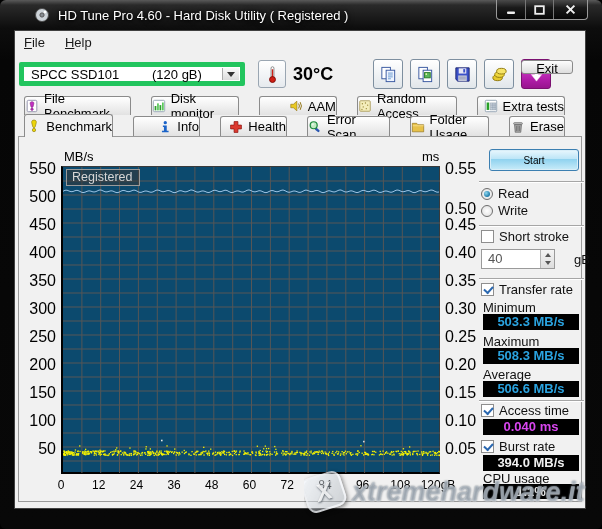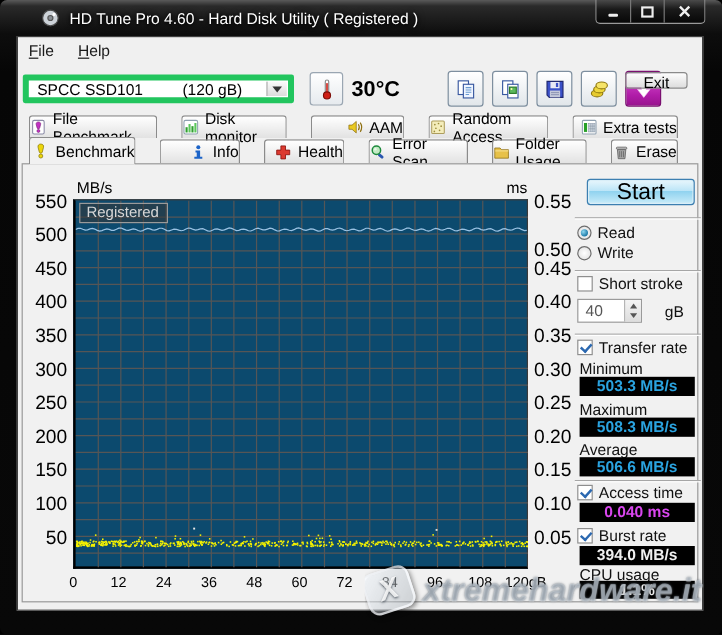--- a/index.html
+++ b/index.html
@@ -57,31 +57,31 @@
   .registered { position:absolute; left:3px; top:2px; padding:0 7px 1px 5px; background:rgba(55,55,55,.55);
                 border:1px solid #9a9a9a; color:#d6d6d6; font-size:12.5px; }
   .ytick { position:absolute; width:32px; font-size:16px; color:#000; }
   .ytick.l { left:5px; text-align:right; }
   .ytick.r { left:426px; text-align:left; }
   .xtick { position:absolute; top:341px; width:44px; text-align:center; font-size:12px; color:#000; }
   
   .controls { position:absolute; left:454px; top:0; width:114px; height:364px; font-size:13px; color:#111; }
   .controls > div { position:absolute; }
   .start-btn { left:16px; top:12px; width:90px; height:22px; border:1px solid #3c7fb1; border-radius:3px;
-               background:linear-gradient(#e9f7fd,#bce5f7 45%,#8fd2ef 46%,#c9ecf9); font-size:19px; color:#000;
+               background:linear-gradient(#e9f7fd,#bce5f7 45%,#8fd2ef 46%,#c9ecf9); font-size:10px; color:#000;
                box-shadow:0 0 0 1px #d9eef8 inset; font-family:"Liberation Sans",sans-serif; }
   .sep { left:6px; right:3px; height:2px; border-top:1px solid #a6a6a6; border-bottom:1px solid #fff; }
   .row { display:flex; align-items:center; gap:5px; }
   .rb { width:12px; height:12px; border-radius:50%; border:1px solid #6e6e6e; background:radial-gradient(#fff,#dcdcdc); position:relative; }
   .rb.sel::after { content:""; position:absolute; left:2px; top:2px; width:6px; height:6px; border-radius:50%;
                    background:radial-gradient(circle at 35% 35%, #8fd8f0, #1d7aa8 70%); }
   .cbx { width:13px; height:13px; background:#fff; border:1px solid #8e8e8e; position:relative; }
   .cbx.checked::after { content:""; position:absolute; left:2px; top:2px; width:7px; height:4px;
                         border-left:2px solid #2b68b0; border-bottom:2px solid #2b68b0; transform:rotate(-48deg); }
-  .spin { width:54px; height:20px; background:#fff; border:1px solid #9a9a9a; position:relative;
+  .spin { width:74px; height:20px; background:#fff; border:1px solid #9a9a9a; position:relative;
           font-size:13px; color:#555; line-height:18px; padding-left:6px; }
   .spin-arrows { position:absolute; right:0; top:0; bottom:0; width:14px; border-left:1px solid #b5b5b5;
                  background:linear-gradient(#f4f4f4,#ddd); display:flex; flex-direction:column; align-items:center; justify-content:space-evenly; }
   .tri-up-s { width:0; height:0; border-left:3px solid transparent; border-right:3px solid transparent; border-bottom:4px solid #555; }
   .tri-dn-s { width:0; height:0; border-left:3px solid transparent; border-right:3px solid transparent; border-top:4px solid #555; }
   .lcd { width:96px; height:16px; background:#000; font-weight:bold; font-size:13px; text-align:center; line-height:16px; }
   .lbl { font-size:13px; color:#111; }
   
   .watermark { position:absolute; left:304px; top:464px; width:298px; height:56px; display:flex; align-items:center;
                gap:8px; z-index:40; pointer-events:none; overflow:hidden; }

